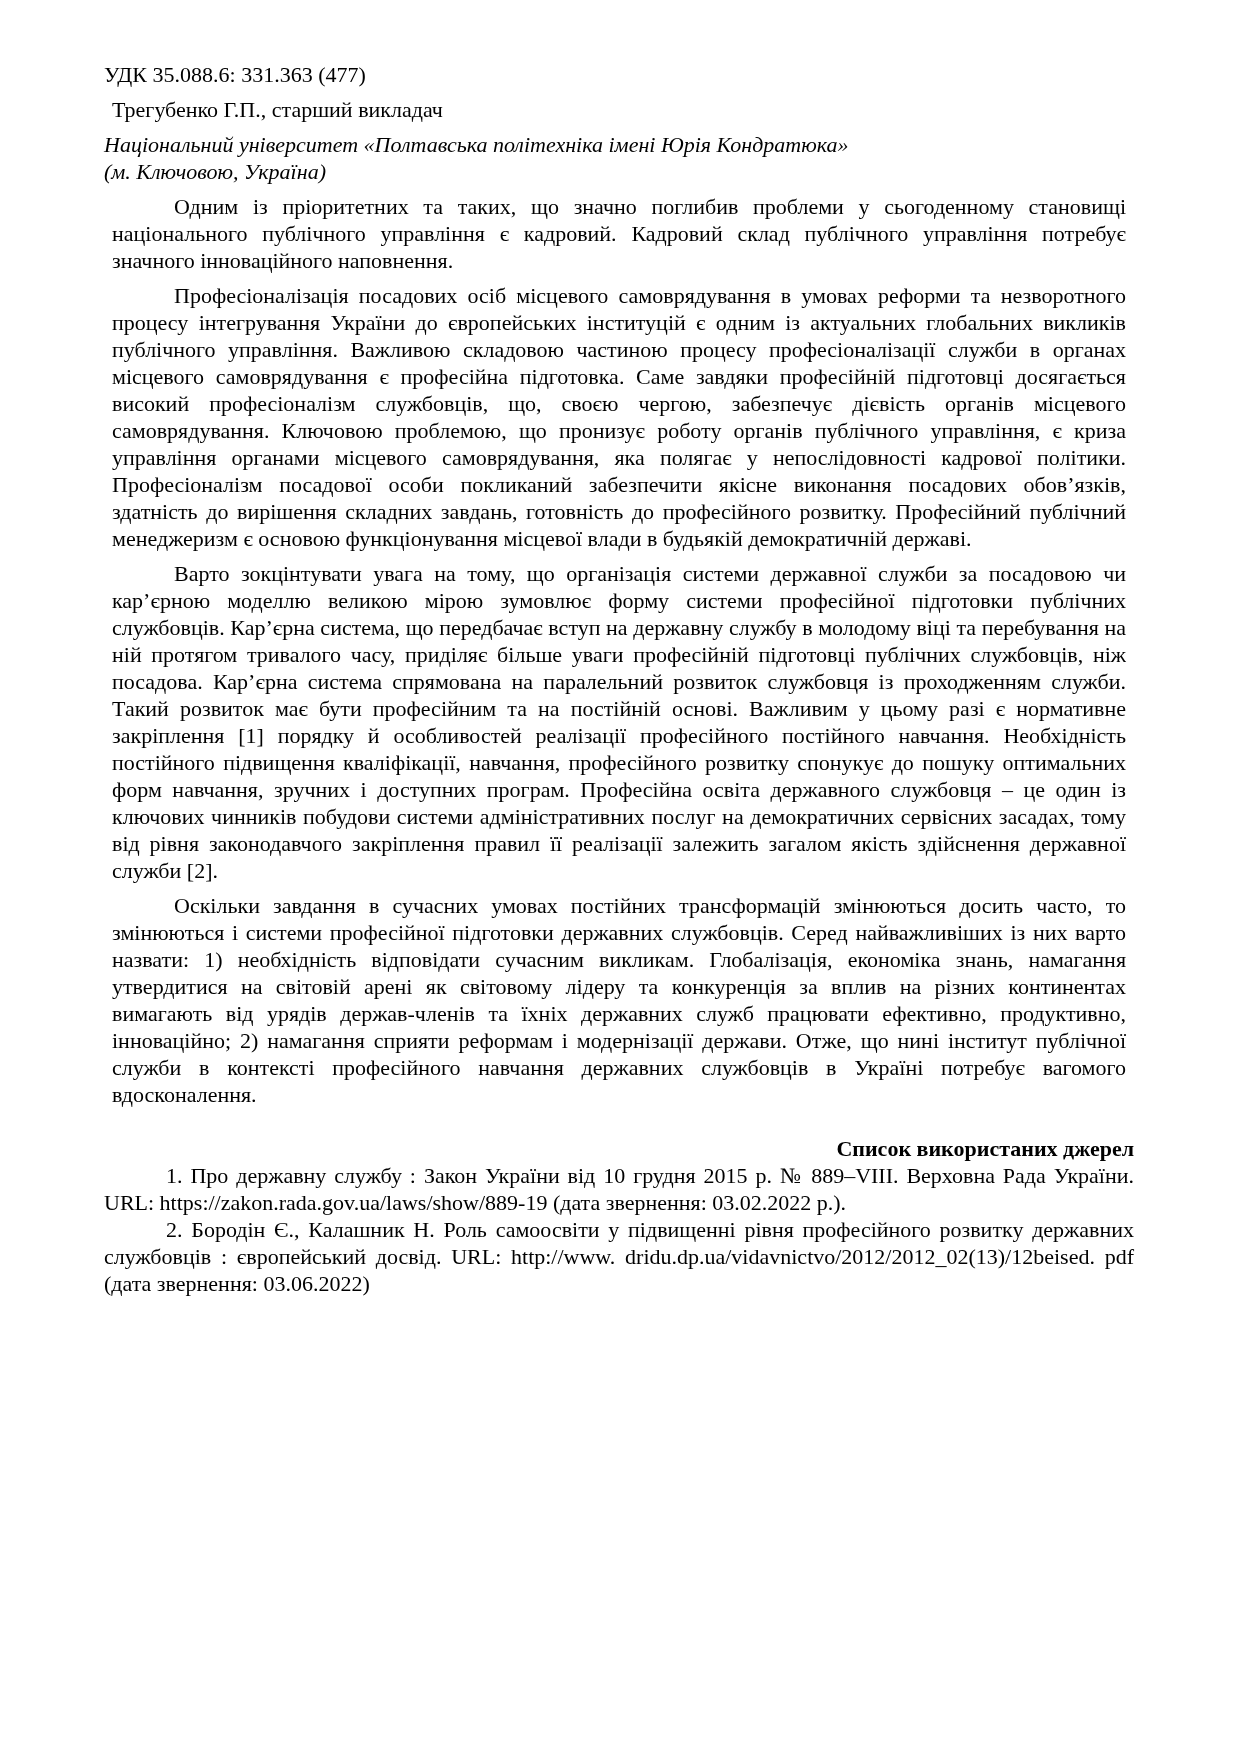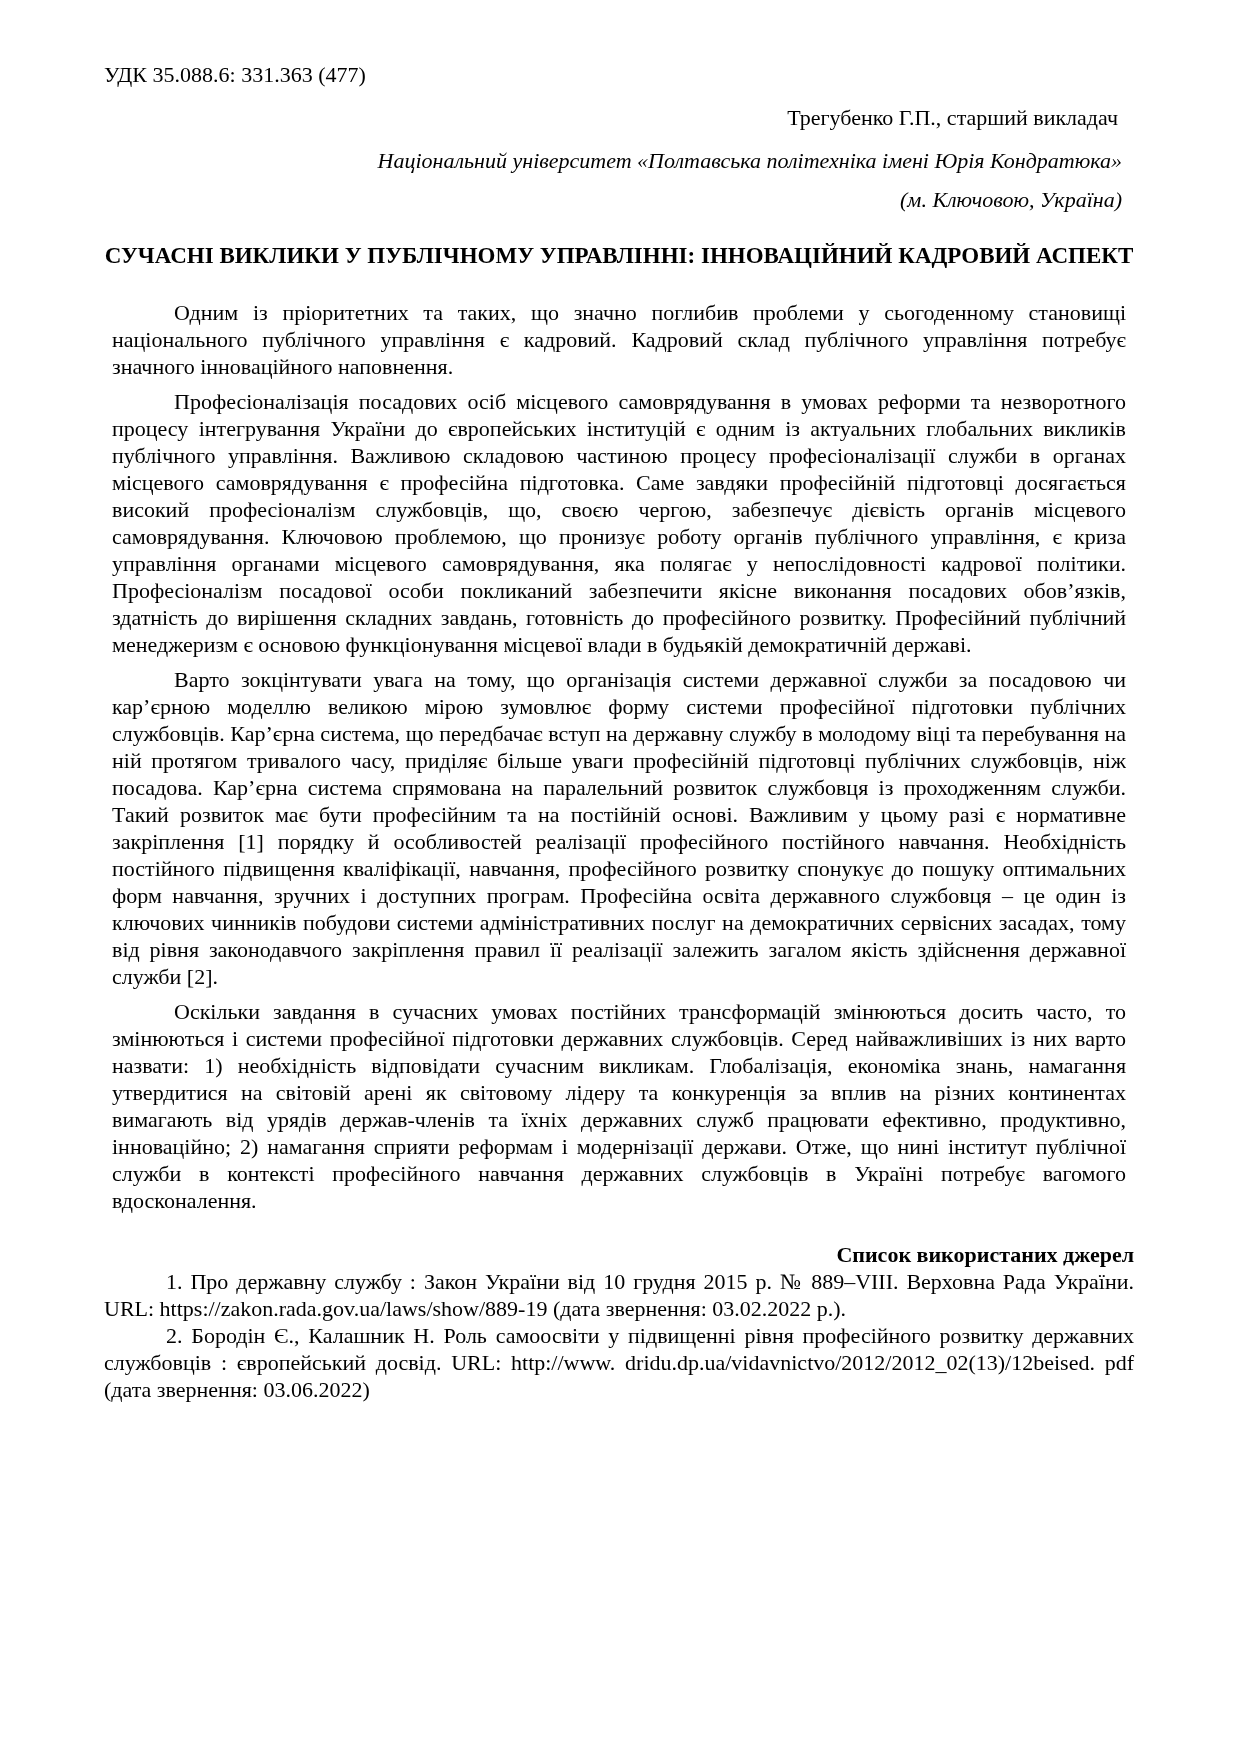--- a/index.html
+++ b/index.html
@@ -19,28 +19,28 @@
     line-height: 27px;
     box-sizing: border-box;
     padding: 61px 106px 0 104px;
     overflow: hidden;
   }
   .udc {
     text-align: left;
     margin: 0 0 2px 0;
   }
   .author-line {
-    text-align: right;
-    margin: 16px;
+    text-align: left;
+    margin: 8px;
   }
   .affiliation-line,
   .location-line {
-    text-align: right;
+    text-align: left;
     font-style: italic;
-    margin: 12px;
+    margin: 0;
     font-family: Liberation Serif, serif;
   }
   .article-title {
     text-align: center;
     font-weight: bold;
     font-size: 23px;
     line-height: 30px;
     margin: 28px 0 28px 0;
   }
   .body-text p {
@@ -73,21 +73,20 @@
 <div class="page">
 
   <div class="udc">УДК 35.088.6: 331.363 (477)</div>
 
   <div class="author-line">Трегубенко Г.П., старший викладач</div>
 
   <div class="affiliation-line">Національний університет «Полтавська політехніка імені Юрія Кондратюка»</div>
 
   <div class="location-line">(м. Ключовою, Україна)</div>
 
-  <h1 class="article-title">СУЧАСНІ ВИКЛИКИ У ПУБЛІЧНОМУ УПРАВЛІННІ: ІННОВАЦІЙНИЙ КАДРОВИЙ АСПЕКТ</h1>
 
   <div class="body-text">
     <p>Одним із пріоритетних та таких, що значно поглибив проблеми у сьогоденному становищі національного публічного управління є кадровий. Кадровий склад публічного управління потребує значного інноваційного наповнення.</p>
     <p>Професіоналізація посадових осіб місцевого самоврядування в умовах реформи та незворотного процесу інтегрування України до європейських інституцій є одним із актуальних глобальних викликів публічного управління. Важливою складовою частиною процесу професіоналізації служби в органах місцевого самоврядування є професійна підготовка. Саме завдяки професійній підготовці досягається високий професіоналізм службовців, що, своєю чергою, забезпечує дієвість органів місцевого самоврядування. Ключовою проблемою, що пронизує роботу органів публічного управління, є криза управління органами місцевого самоврядування, яка полягає у непослідовності кадрової політики. Професіоналізм посадової особи покликаний забезпечити якісне виконання посадових обов’язків, здатність до вирішення складних завдань, готовність до професійного розвитку. Професійний публічний менеджеризм є основою функціонування місцевої влади в будьякій демократичній державі.</p>
     <p>Варто зокцінтувати увага на тому, що організація системи державної служби за посадовою чи кар’єрною моделлю великою мірою зумовлює форму системи професійної підготовки публічних службовців. Кар’єрна система, що передбачає вступ на державну службу в молодому віці та перебування на ній протягом тривалого часу, приділяє більше уваги професійній підготовці публічних службовців, ніж посадова. Кар’єрна система спрямована на паралельний розвиток службовця із проходженням служби. Такий розвиток має бути професійним та на постійній основі. Важливим у цьому разі є нормативне закріплення [1] порядку й особливостей реалізації професійного постійного навчання. Необхідність постійного підвищення кваліфікації, навчання, професійного розвитку спонукує до пошуку оптимальних форм навчання, зручних і доступних програм. Професійна освіта державного службовця – це один із ключових чинників побудови системи адміністративних послуг на демократичних сервісних засадах, тому від рівня законодавчого закріплення правил її реалізації залежить загалом якість здійснення державної служби [2].</p>
     <p>Оскільки завдання в сучасних умовах постійних трансформацій змінюються досить часто, то змінюються і системи професійної підготовки державних службовців. Серед найважливіших із них варто назвати: 1) необхідність відповідати сучасним викликам. Глобалізація, економіка знань, намагання утвердитися на світовій арені як світовому лідеру та конкуренція за вплив на різних континентах вимагають від урядів держав-членів та їхніх державних служб працювати ефективно, продуктивно, інноваційно; 2) намагання сприяти реформам і модернізації держави. Отже, що нині інститут публічної служби в контексті професійного навчання державних службовців в Україні потребує вагомого вдосконалення.</p>
   </div>
 
   <div class="references-heading">Список використаних джерел</div>
 

